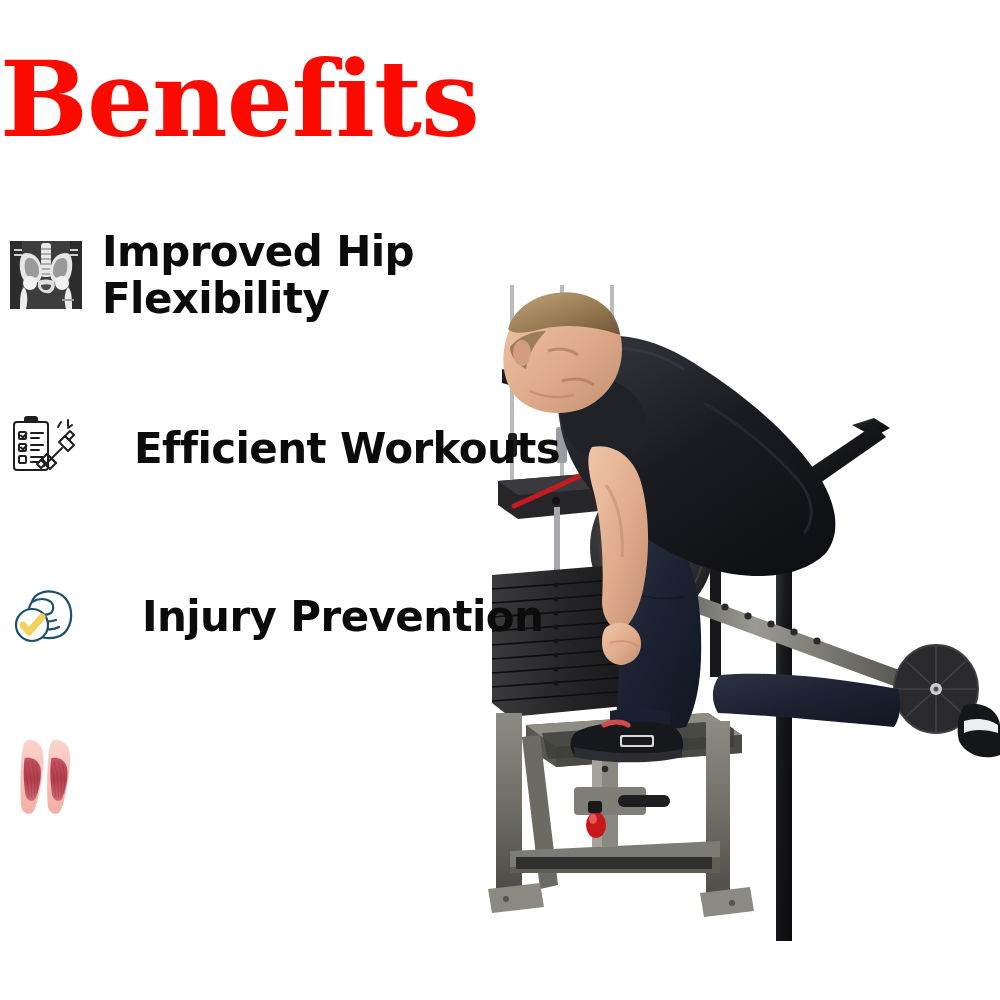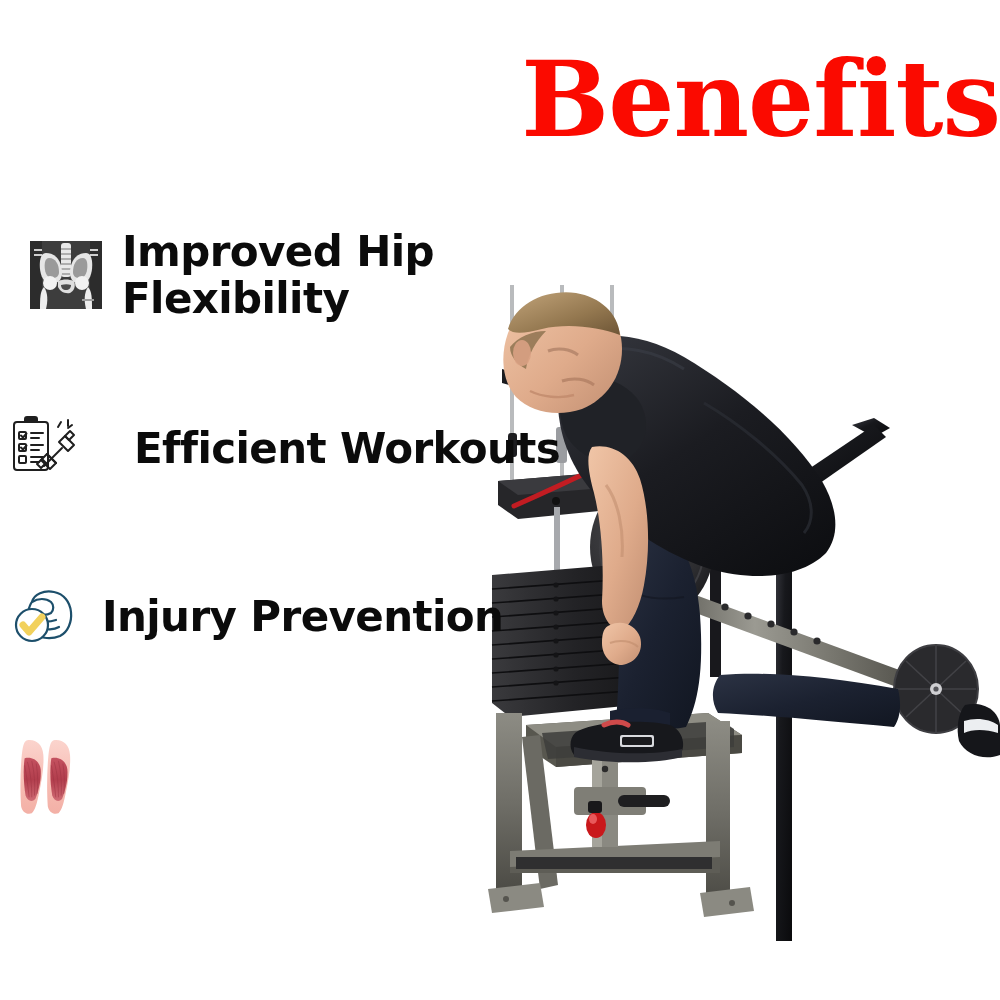--- a/index.html
+++ b/index.html
@@ -8,37 +8,37 @@
     background:#ffffff;
     font-family:"Liberation Sans", sans-serif;
     overflow:hidden;
     position:relative;
   }
   #stage{position:relative;width:1000px;height:1000px;background:#fff;overflow:hidden;}
 
   
   .title{
     position:absolute;left:0;top:48px;width:1000px;
-    text-align:right;
+    text-align:left;
     font-family:"DejaVu Serif", serif;
     font-weight:700;
     font-size:104px;
     line-height:1.0;
     letter-spacing:-1px;
     color:#fb0a00;
     z-index:40;
     white-space:nowrap;
   }
 
   
   .benefits{position:absolute;left:0;top:218px;width:620px;z-index:35;}
   .brow{position:relative;height:auto;display:flex;align-items:center;}
-  .brow.r1{margin-top:10px;margin-left:20px;}
+  .brow.r1{margin-top:10px;}
   .brow.r2{margin-top:86px;gap:32px;}
-  .brow.r3{margin-top:88px;}
+  .brow.r3{margin-top:88px;gap:40px;}
   .brow.r4{margin-top:80px;}
   .bicon{
     width:80px;min-width:80px;height:80px;
     margin-left:6px;margin-right:16px;
     display:flex;align-items:center;justify-content:center;
   }
   .blabel{
     font-family:"DejaVu Sans", sans-serif;
     font-weight:700;
     font-size:42px;

